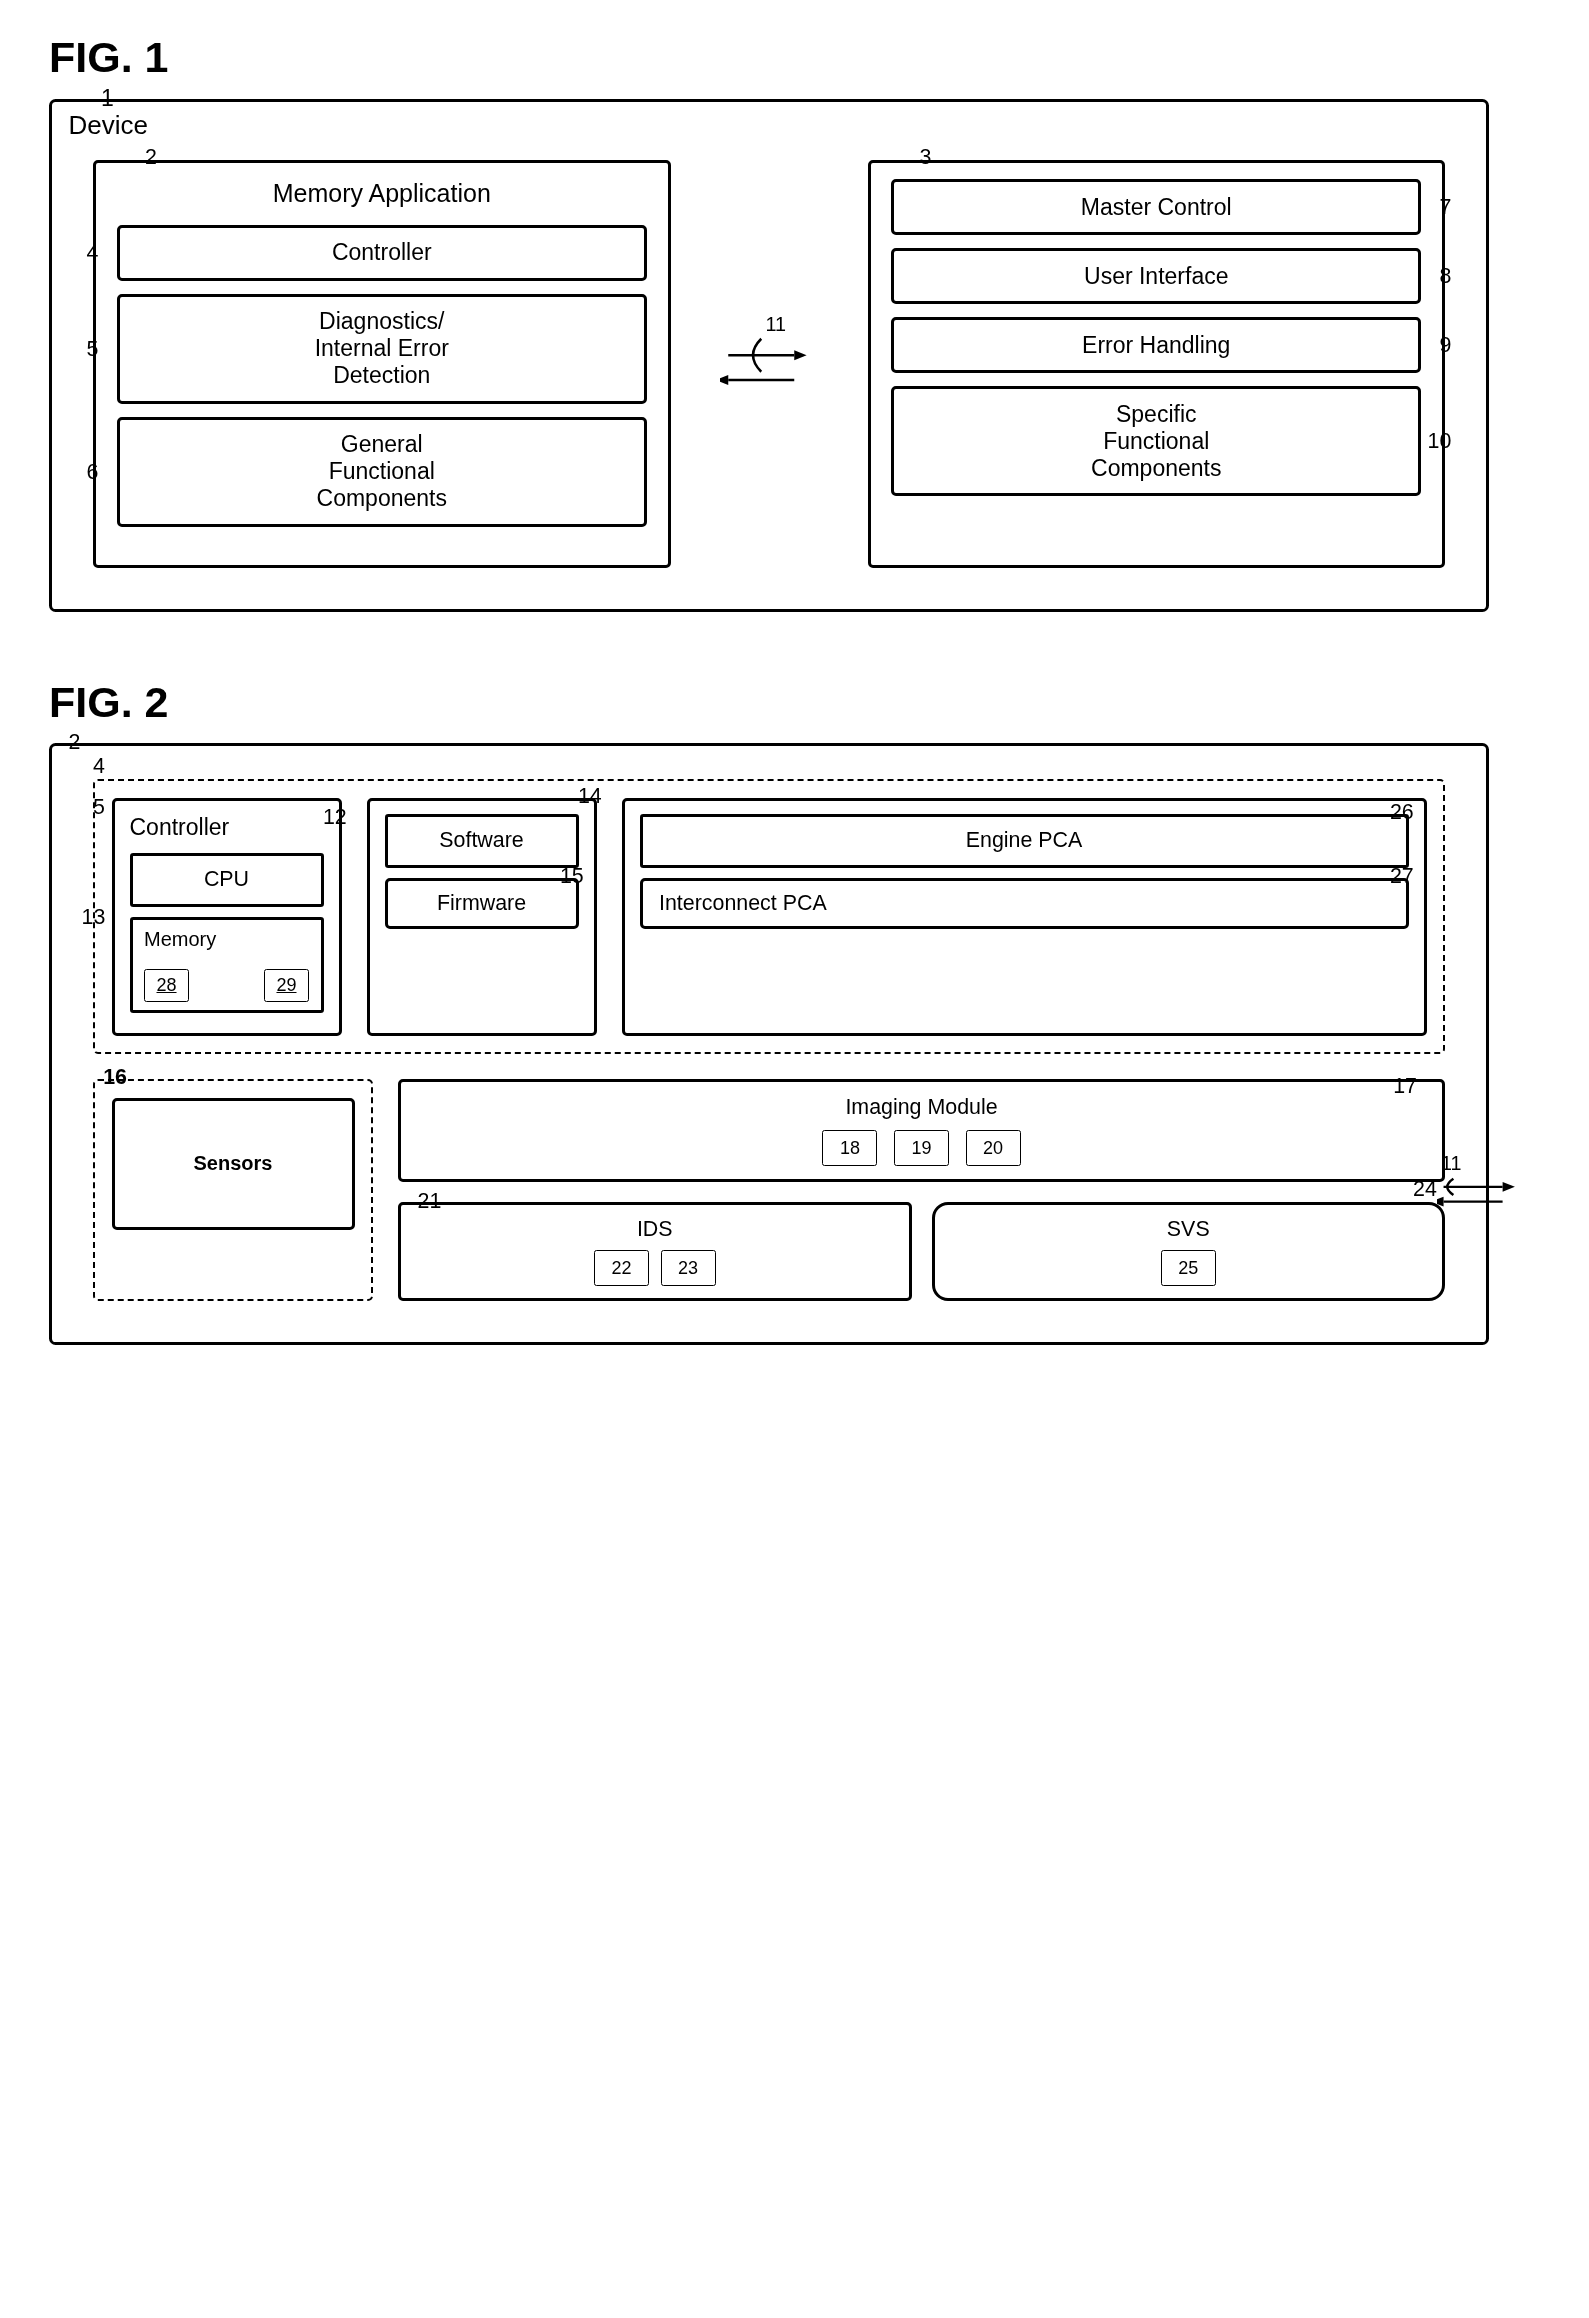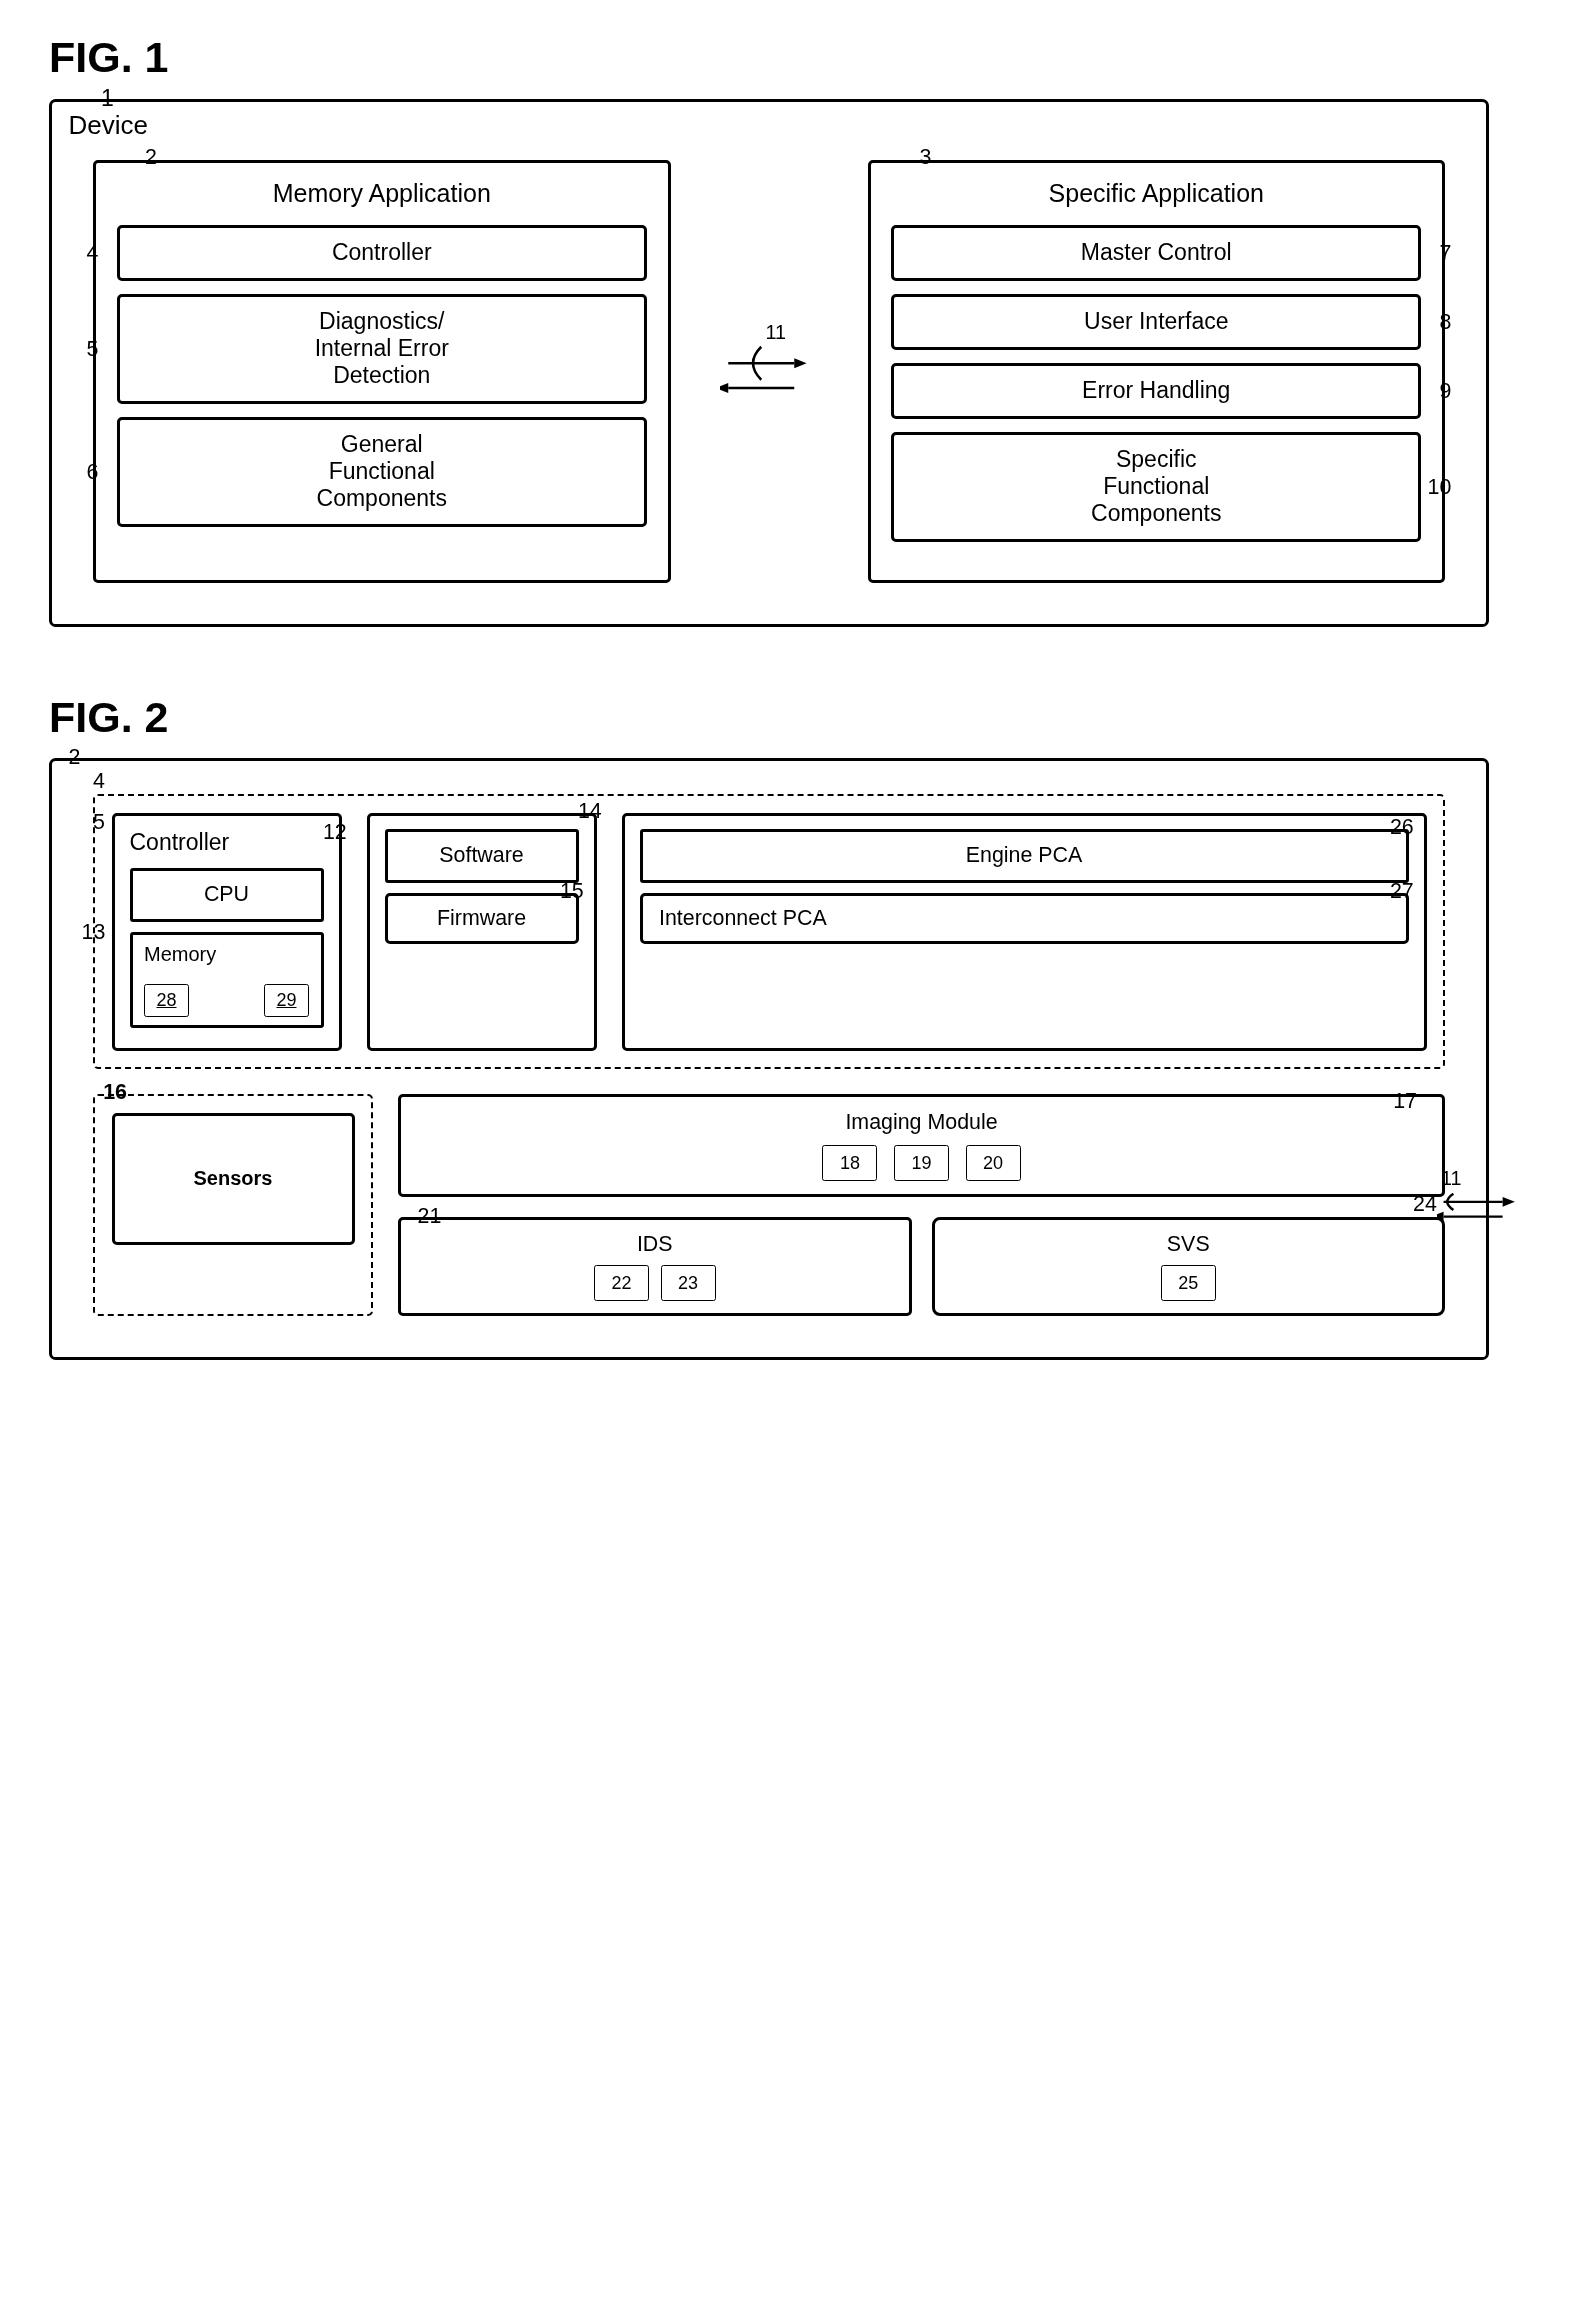--- a/index.html
+++ b/index.html
@@ -280,21 +280,21 @@
     }
 
     .fig2-ids-chips {
       display: flex;
       gap: 11.5px;
       justify-content: center;
     }
 
     .fig2-svs-box {
       border: 3.3px solid #000;
-      border-radius: 8px;
+      border-radius: 16px;
       padding: 11.5px 16.5px;
       flex: 1;
       position: relative;
     }
 
     .fig2-svs-title {
       font-size: 21.4px;
       margin-bottom: 8.2px;
       text-align: center;
     }
@@ -353,21 +353,20 @@
           <line x1="10" y1="90" x2="90" y2="90" stroke="#000" stroke-width="3"></line>
           <polygon points="90,84 105,90 90,96" fill="#000"></polygon>
 
           <line x1="90" y1="120" x2="10" y2="120" stroke="#000" stroke-width="3"></line>
           <polygon points="10,114 -5,120 10,126" fill="#000"></polygon>
         </svg>
       </div>
 
       <div class="fig1-app-box" style="position:relative;">
         <span class="ref" style="top:-18px; left:49px;">3</span>
-        <div class="fig1-app-title">Specific Application</div>
 
         <div class="fig1-component-box" style="position:relative;">
           <span>Master Control</span>
           <span class="fig1-ref-right">7</span>
         </div>
 
         <div class="fig1-component-box" style="position:relative;">
           <span>User Interface</span>
           <span class="fig1-ref-right">8</span>
         </div>

